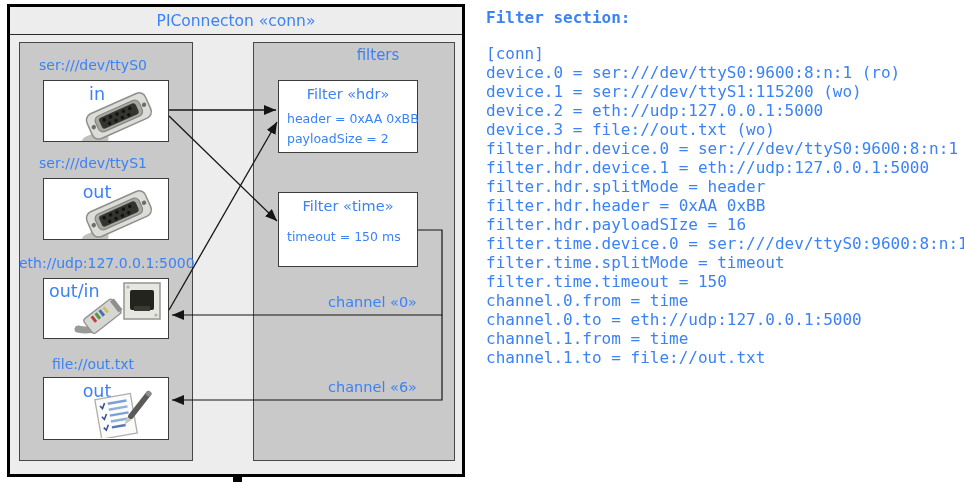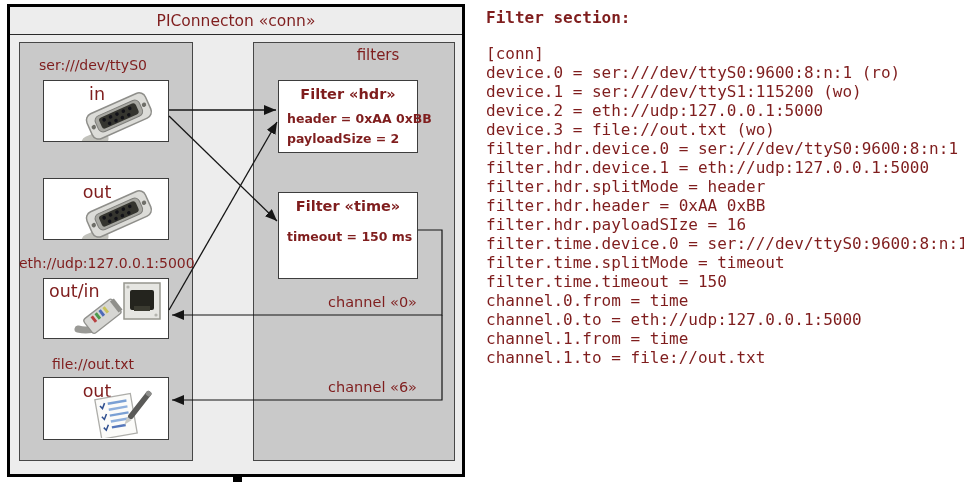--- a/index.html
+++ b/index.html
@@ -1,17 +1,17 @@
 <!DOCTYPE html>
 <html><head>
 <meta charset="utf-8">
 <style>
   html,body{margin:0;padding:0;background:#fff;}
   .stage{position:relative;width:964px;height:484px;background:#ffffff;overflow:hidden;
-         font-family:"DejaVu Sans",sans-serif;color:#7f1d1d;}
+         font-family:"DejaVu Sans",sans-serif;color:#3b82f6;}
   .abs{position:absolute;}
 
   
   .outer-box{left:7px;top:4px;width:452px;height:467px;border:3px solid #000;background:#ededed;}
   .title-bar{left:10px;top:7px;width:452px;height:27px;border-bottom:1px solid #2a2a2a;
              display:flex;align-items:center;justify-content:center;font-size:15.5px;}
   .bottom-nub{left:233px;top:474px;width:9px;height:8px;background:#000;}
 
   
   .panel{background:#c9c9c9;border:1.5px solid #474747;box-sizing:border-box;}
@@ -21,21 +21,21 @@
 
   
   .dev-label{left:19px;width:148px;text-align:center;font-size:14px;white-space:nowrap;}
   .dev-box{left:43px;width:126px;background:#fff;border:1.5px solid #3d3d3d;box-sizing:border-box;}
   .dev-dir{position:absolute;font-size:17.5px;line-height:1;}
   .dir-center{left:0;right:18px;top:5px;text-align:center;}
   .dir-left{left:5px;top:4px;}
   .dev-icon{position:absolute;}
 
   
-  .filter-box{left:278px;width:140px;background:#fff;border:1.5px solid #3d3d3d;box-sizing:border-box;font-weight:bold;}
+  .filter-box{left:278px;width:140px;background:#fff;border:1.5px solid #3d3d3d;box-sizing:border-box;}
   .filter-title{position:absolute;left:0;right:0;top:5px;text-align:center;font-size:14.5px;}
   .filter-param{position:absolute;left:8px;font-size:12.5px;white-space:nowrap;}
 
   .channel-label{left:300px;width:117px;text-align:right;font-size:14.5px;white-space:nowrap;}
 
   
   .wires{left:0;top:0;width:964px;height:484px;pointer-events:none;}
 
   
   .config-heading{left:486px;top:8px;font-family:"DejaVu Sans Mono",monospace;font-size:16px;
@@ -76,20 +76,21 @@
         <circle cx="34.5" cy="27.5" r="1.8" fill="#121218"></circle>
           <circle cx="41.5" cy="27.5" r="1.8" fill="#121218"></circle>
         <circle cx="48.5" cy="27.5" r="1.8" fill="#121218"></circle>
           <circle cx="55.5" cy="27.5" r="1.8" fill="#121218"></circle>
         <circle cx="18.5" cy="24.5" r="2.2" fill="#6e6e68"></circle>
         <circle cx="73.5" cy="24.5" r="2.2" fill="#6e6e68"></circle>
       </g>
     </svg>
   </div>
 
+  <div class="abs dev-label" style="top:155px">ser:///dev/ttyS1</div>
   <div class="abs dev-box" style="top:178px;height:62px">
     <div class="dev-dir dir-center">out</div>
     <svg class="dev-icon" style="right:1px;bottom:0;" width="94" height="50" viewBox="0 0 94 50">
       <g transform="rotate(-24 47 25)">
         <rect x="0" y="30" width="28" height="15" rx="7" fill="#c2c2bc"></rect>
         <rect x="14" y="11" width="64" height="27" rx="7" fill="#dcdcd8" stroke="#8e8e8a" stroke-width="1.5"></rect>
         <rect x="22" y="16" width="48" height="17" rx="5" fill="#a8a8a2" stroke="#7e7e7a" stroke-width="1"></rect>
         <rect x="26" y="18.5" width="40" height="12" rx="3" fill="#35352f"></rect>
         <circle cx="31" cy="22" r="1.8" fill="#121218"></circle>
           <circle cx="38" cy="22" r="1.8" fill="#121218"></circle>
@@ -149,21 +150,21 @@
       </g>
     </svg>
   </div>
 
   <div class="abs filter-box" style="top:80px;height:73px">
     <div class="filter-title">Filter «hdr»</div>
     <div class="filter-param" style="top:30px">header = 0xAA 0xBB</div>
     <div class="filter-param" style="top:50px">payloadSize = 2</div>
   </div>
 
-  <div class="abs filter-box" style="top:192px;height:87px">
+  <div class="abs filter-box" style="top:192px;height:75px">
     <div class="filter-title">Filter «time»</div>
     <div class="filter-param" style="top:36px">timeout = 150 ms</div>
   </div>
 
   <div class="abs channel-label" style="top:294px">channel «0»</div>
   <div class="abs channel-label" style="top:379px">channel «6»</div>
 
   <svg class="abs wires" viewBox="0 0 964 484">
     <defs>
       <marker id="ah" markerUnits="userSpaceOnUse" markerWidth="14" markerHeight="11" refX="12" refY="5" orient="auto">

